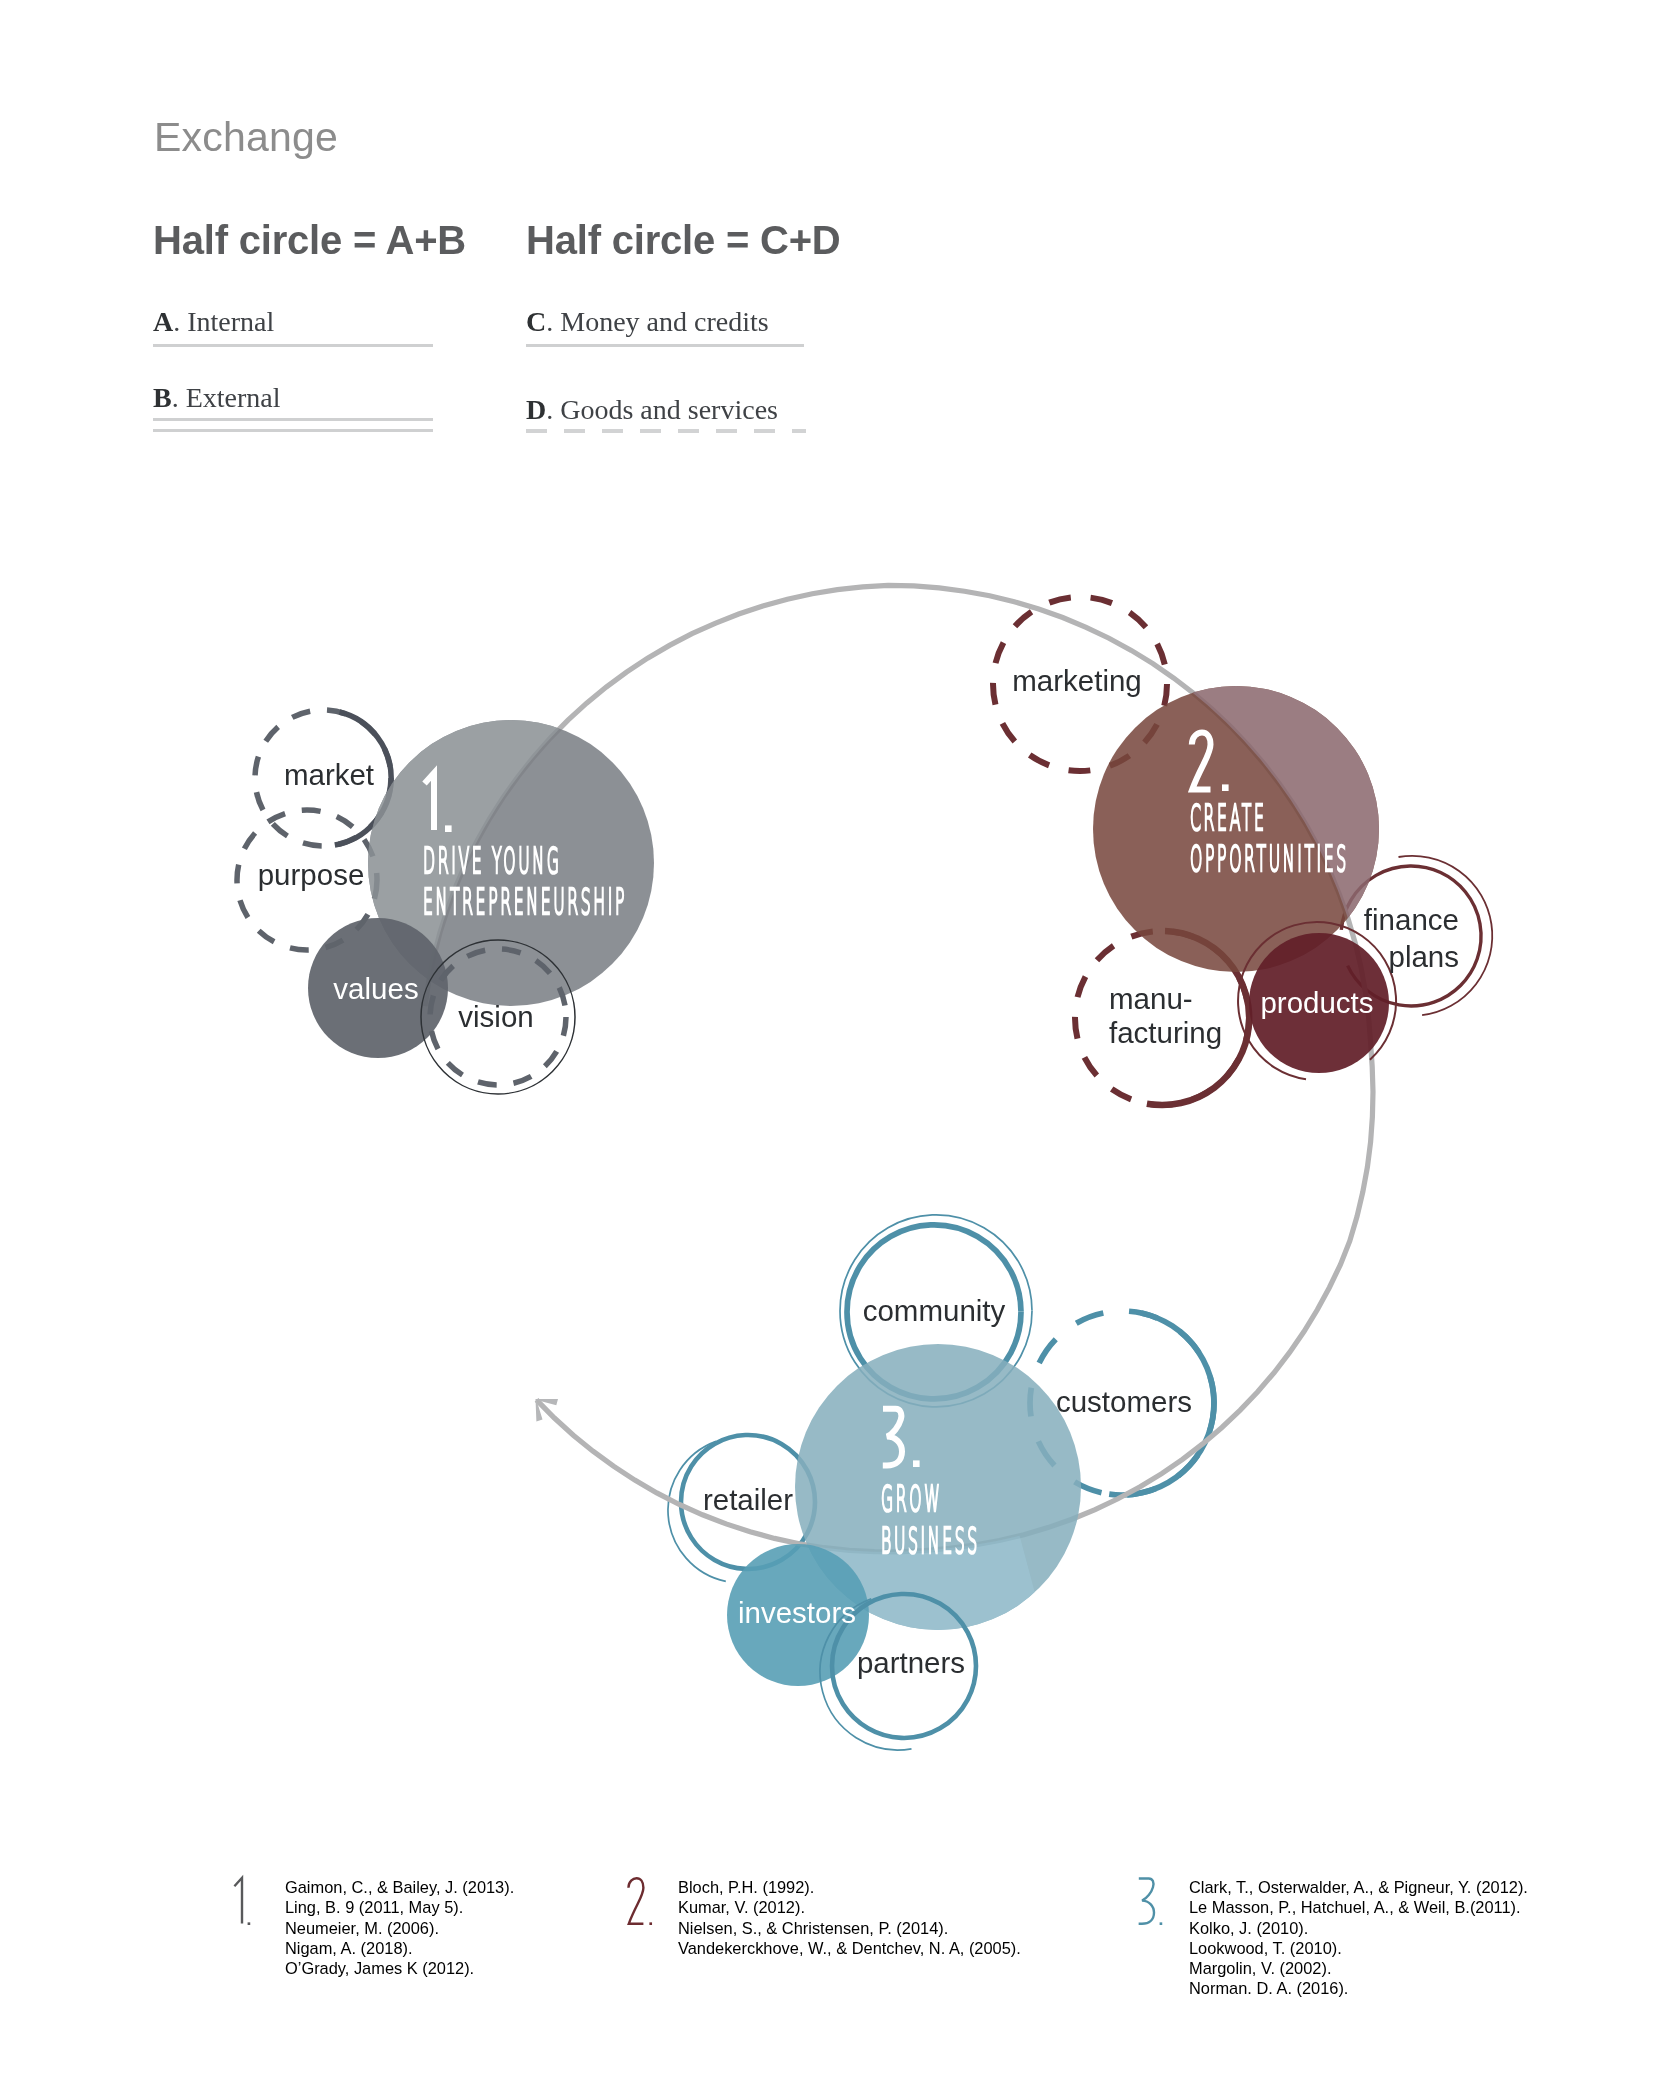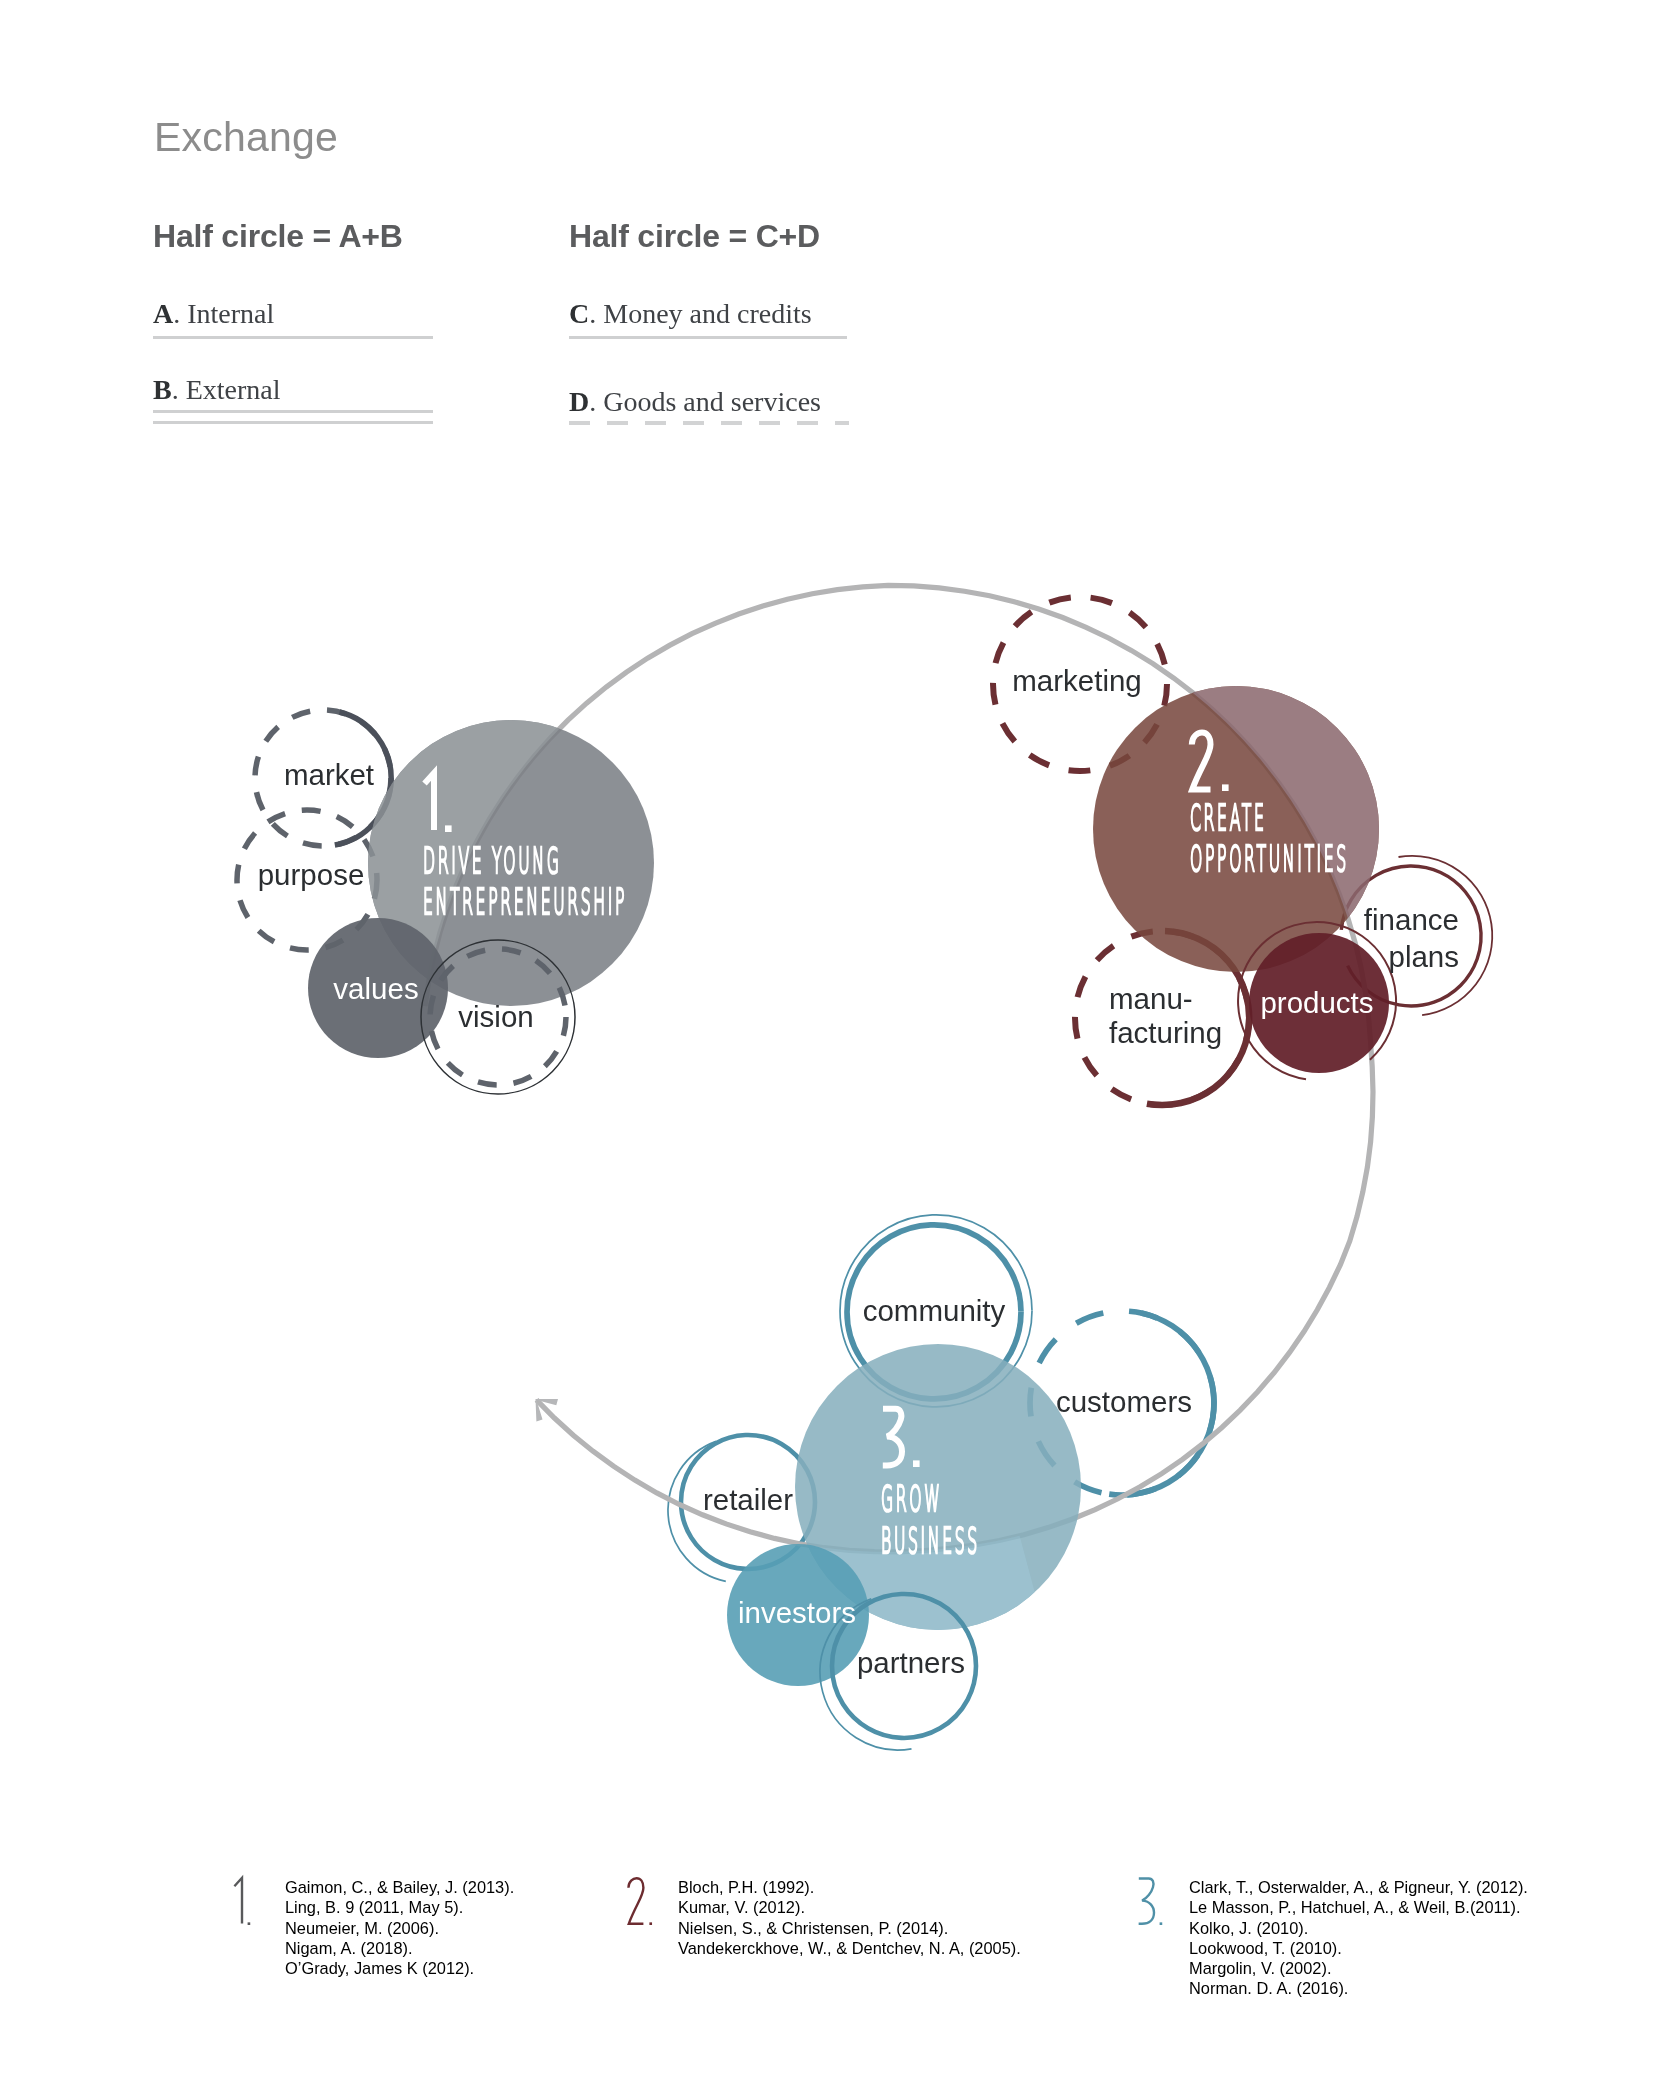--- a/index.html
+++ b/index.html
@@ -7,22 +7,22 @@
   body{width:1680px;height:2100px;background:#ffffff;
        font-family:"Liberation Sans",sans-serif;overflow:hidden;position:relative;}
   .page{position:absolute;top:0;left:0;width:1680px;height:1672px;}
 
   
   .title{position:absolute;left:154px;top:117px;font-size:41px;font-weight:400;
          color:#8c8c8c;letter-spacing:.2px;line-height:1;}
 
   .legend-col{position:absolute;top:220px;}
   .legend-col.l{left:153px;}
-  .legend-col.r{left:569px;}
-  .legend-head{font-size:32px;font-weight:700;color:#5b5c5e;letter-spacing:-.2px;
+  .legend-col.r{left:526px;}
+  .legend-head{font-size:40px;font-weight:700;color:#5b5c5e;letter-spacing:-.2px;
                white-space:nowrap;line-height:1;}
   .legend-item{position:relative;width:280px;height:70px;}
   .legend-item .txt{position:absolute;left:0;top:0;font-size:28px;color:#3f4246;
                     white-space:nowrap;line-height:1;font-family:Liberation Serif, serif;}
   .legend-item .txt b{font-weight:700;color:#2e3133;}
   .rule{position:absolute;left:0;height:2.6px;background:#cfd0d1;}
   .rule.dash{height:4px;background:none;
     background-image:repeating-linear-gradient(to right,#d2d3d4 0,#d2d3d4 21px,transparent 21px,transparent 38px);}
 
   

